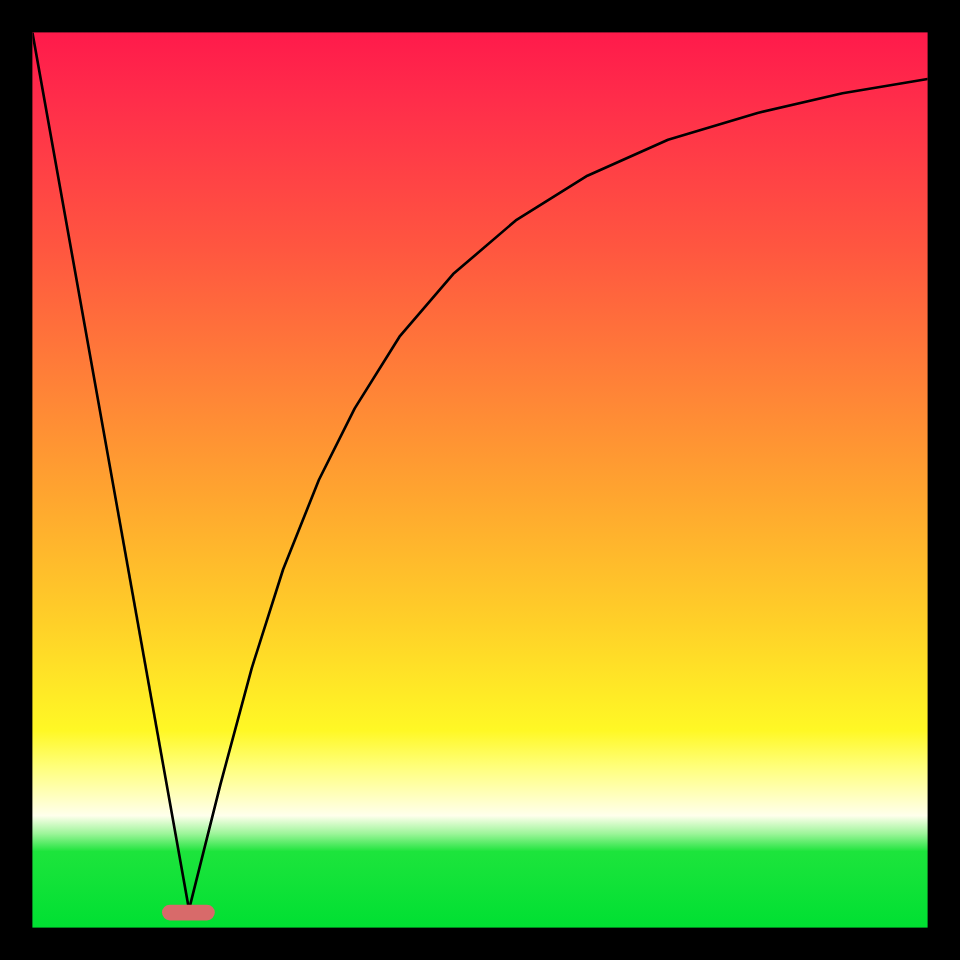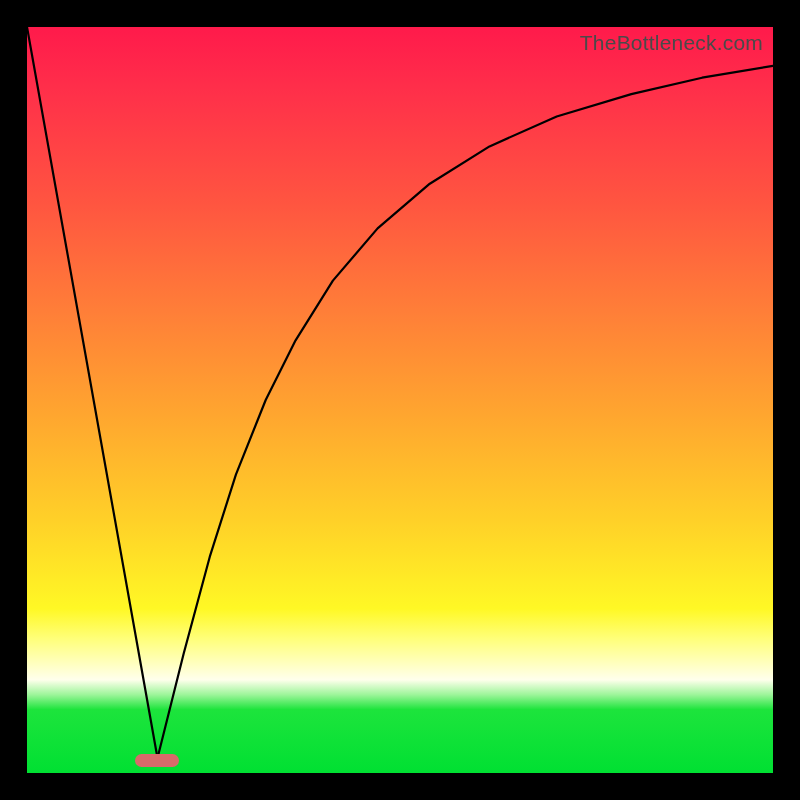--- a/index.html
+++ b/index.html
@@ -62,21 +62,20 @@
     border-radius: 10px;
   }
 </style>
 </head>
 <body>
 
 <div class="outer">
 
   <div class="plot">
 
-    <div class="watermark">TheBottleneck.com</div>
 
     <svg class="curves" viewBox="0 0 746 746" preserveAspectRatio="none">
 
       <path d="M 0 0 L 130.5 731" fill="none" stroke="#000" stroke-width="2.2" stroke-linecap="round"></path>
 
       <path d="M 130.5 731
                L 156.7 626.6
                L 182.8 529.7
                L 208.9 447.6
                L 238.7 373.0

